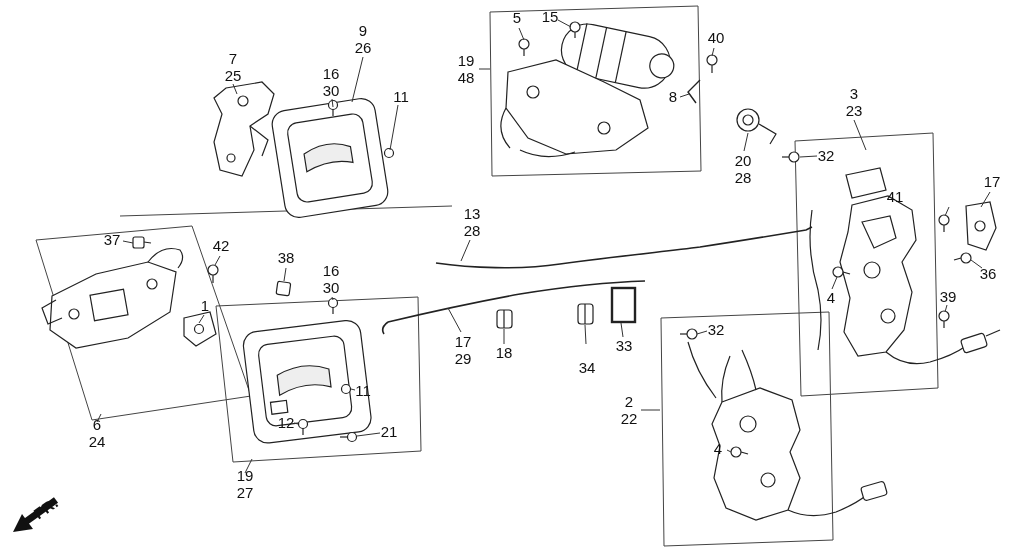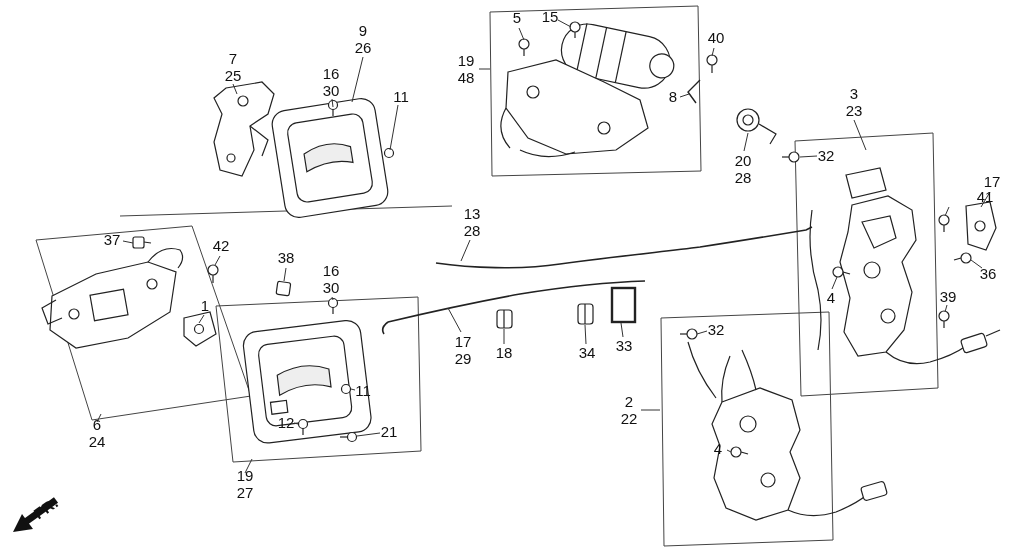--- a/index.html
+++ b/index.html
@@ -254,37 +254,37 @@
 30</div>
   <div class="callout" style="left:401px;top:97px">11</div>
   <div class="callout" style="left:466px;top:69px">19
 48</div>
   <div class="callout" style="left:673px;top:97px">8</div>
   <div class="callout" style="left:854px;top:102px">3
 23</div>
   <div class="callout" style="left:743px;top:169px">20
 28</div>
   <div class="callout" style="left:826px;top:156px">32</div>
-  <div class="callout" style="left:985px;top:197px">41</div>
+  <div class="callout" style="left:895px;top:197px">41</div>
   <div class="callout" style="left:992px;top:182px">17</div>
   <div class="callout" style="left:112px;top:240px">37</div>
   <div class="callout" style="left:221px;top:246px">42</div>
   <div class="callout" style="left:472px;top:222px">13
 28</div>
   <div class="callout" style="left:286px;top:258px">38</div>
   <div class="callout" style="left:331px;top:279px">16
 30</div>
   <div class="callout" style="left:988px;top:274px">36</div>
   <div class="callout" style="left:948px;top:297px">39</div>
   <div class="callout" style="left:831px;top:298px">4</div>
   <div class="callout" style="left:205px;top:306px">1</div>
   <div class="callout" style="left:463px;top:350px">17
 29</div>
   <div class="callout" style="left:504px;top:353px">18</div>
-  <div class="callout" style="left:587px;top:353px">34</div>
+  <div class="callout" style="left:587px;top:368px">34</div>
   <div class="callout" style="left:624px;top:346px">33</div>
   <div class="callout" style="left:716px;top:330px">32</div>
   <div class="callout" style="left:629px;top:410px">2
 22</div>
   <div class="callout" style="left:97px;top:433px">6
 24</div>
   <div class="callout" style="left:363px;top:391px">11</div>
   <div class="callout" style="left:286px;top:423px">12</div>
   <div class="callout" style="left:389px;top:432px">21</div>
   <div class="callout" style="left:245px;top:484px">19

